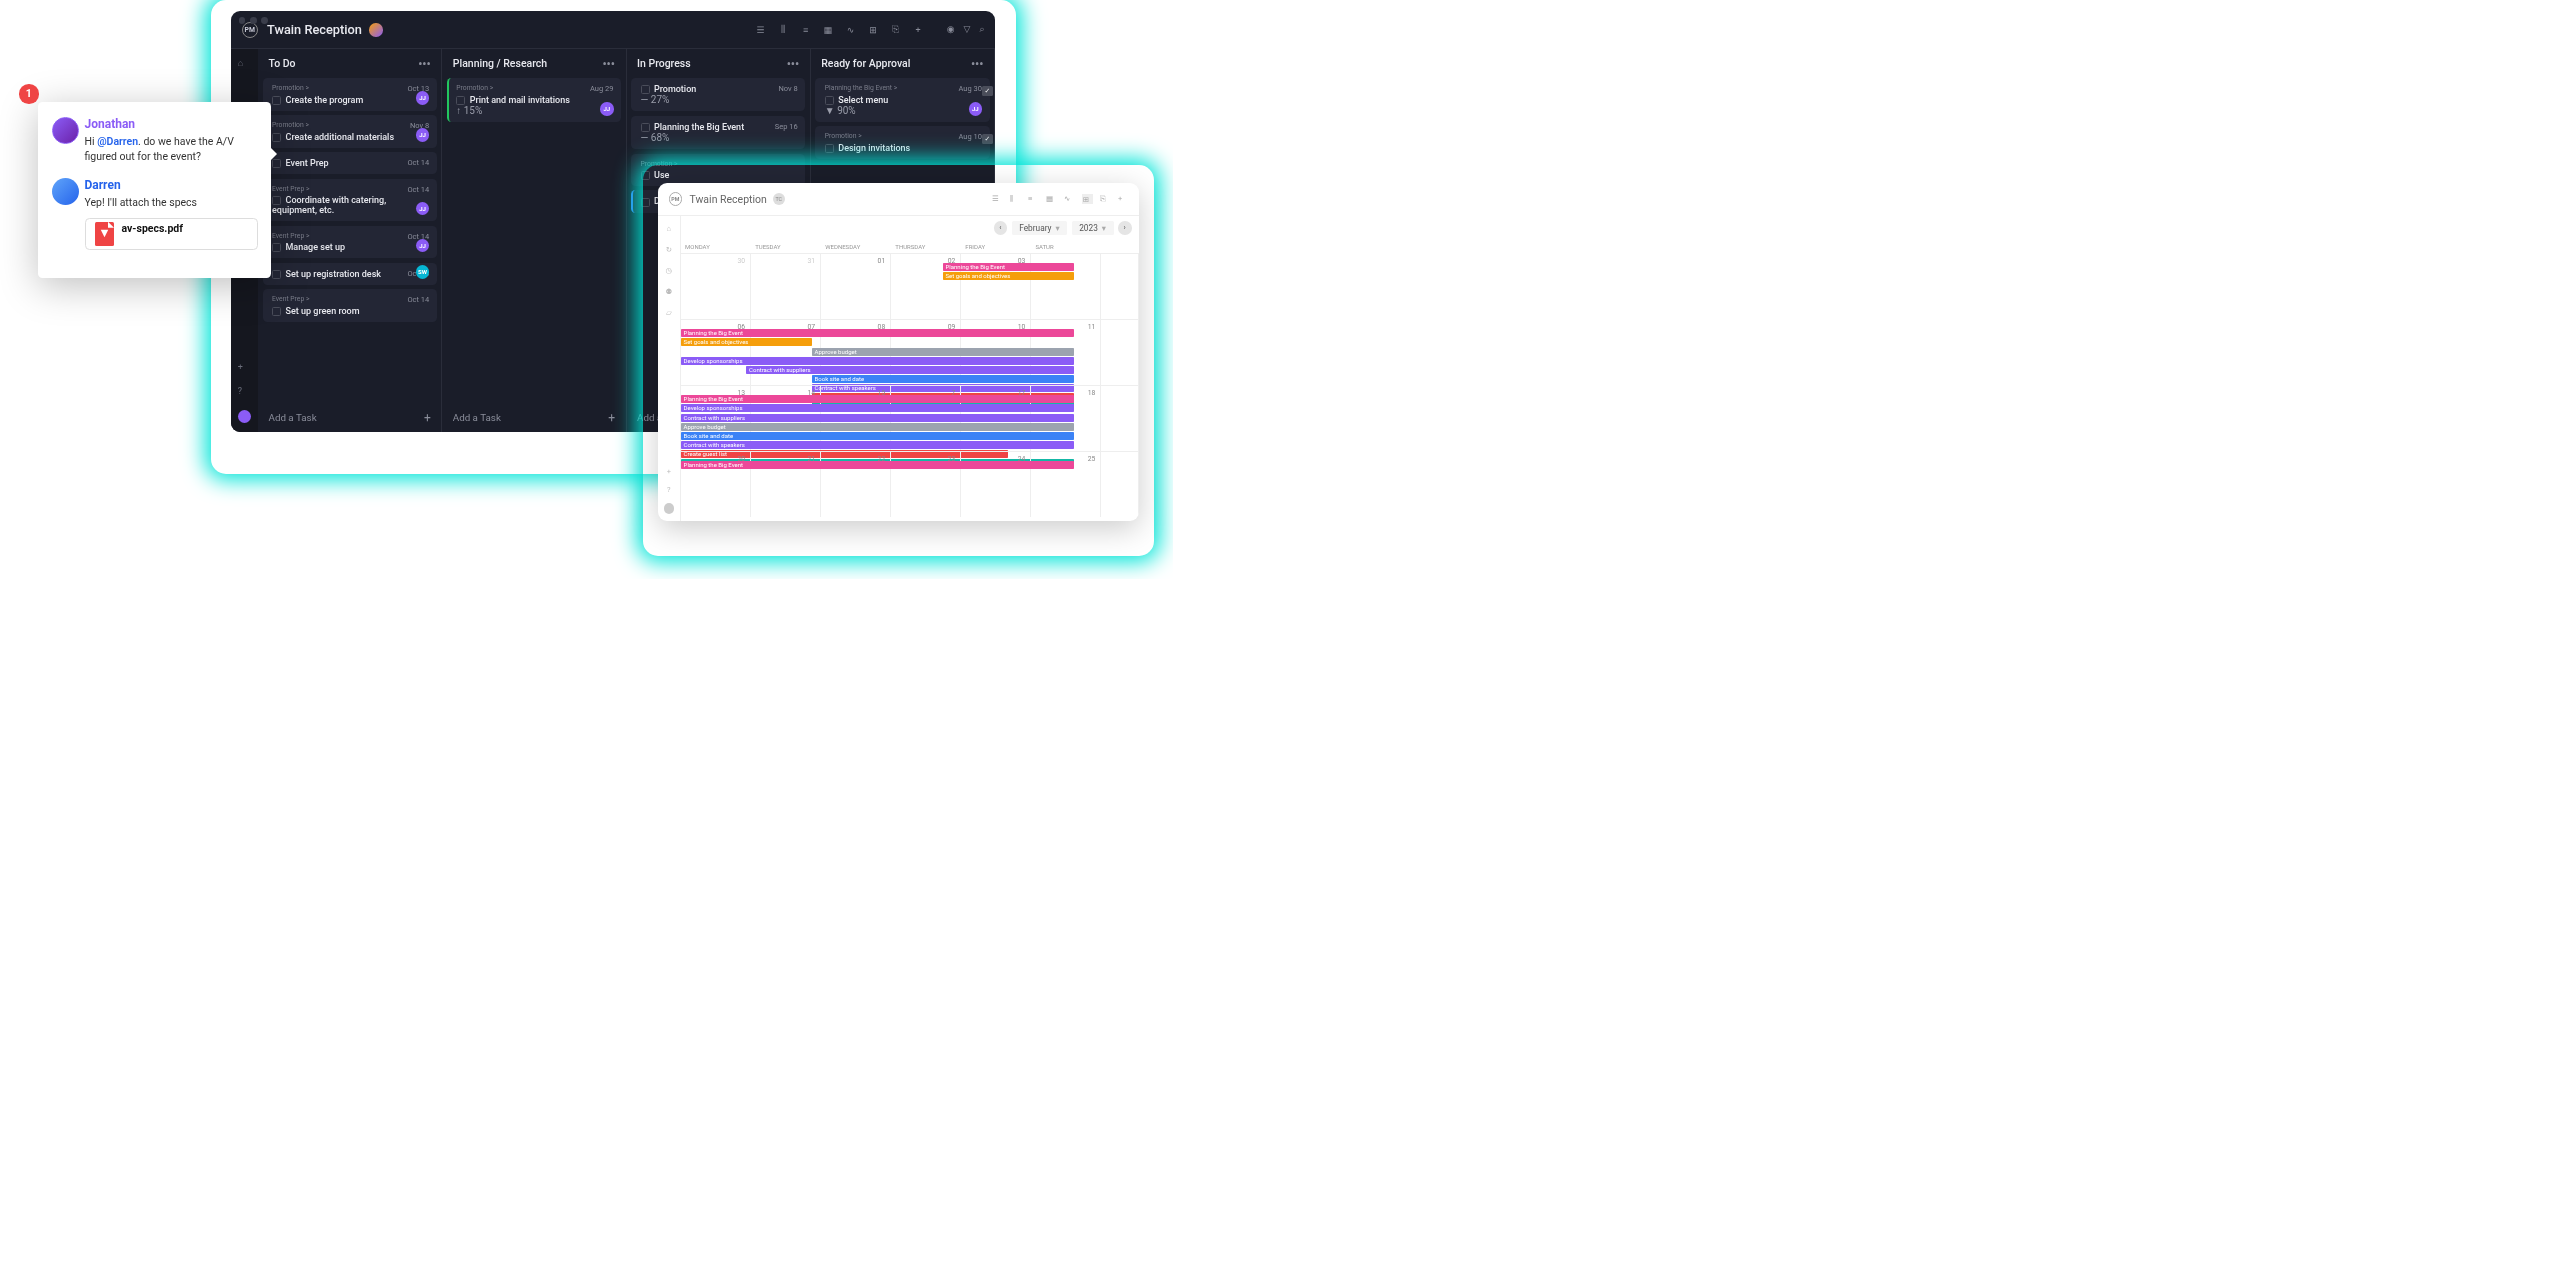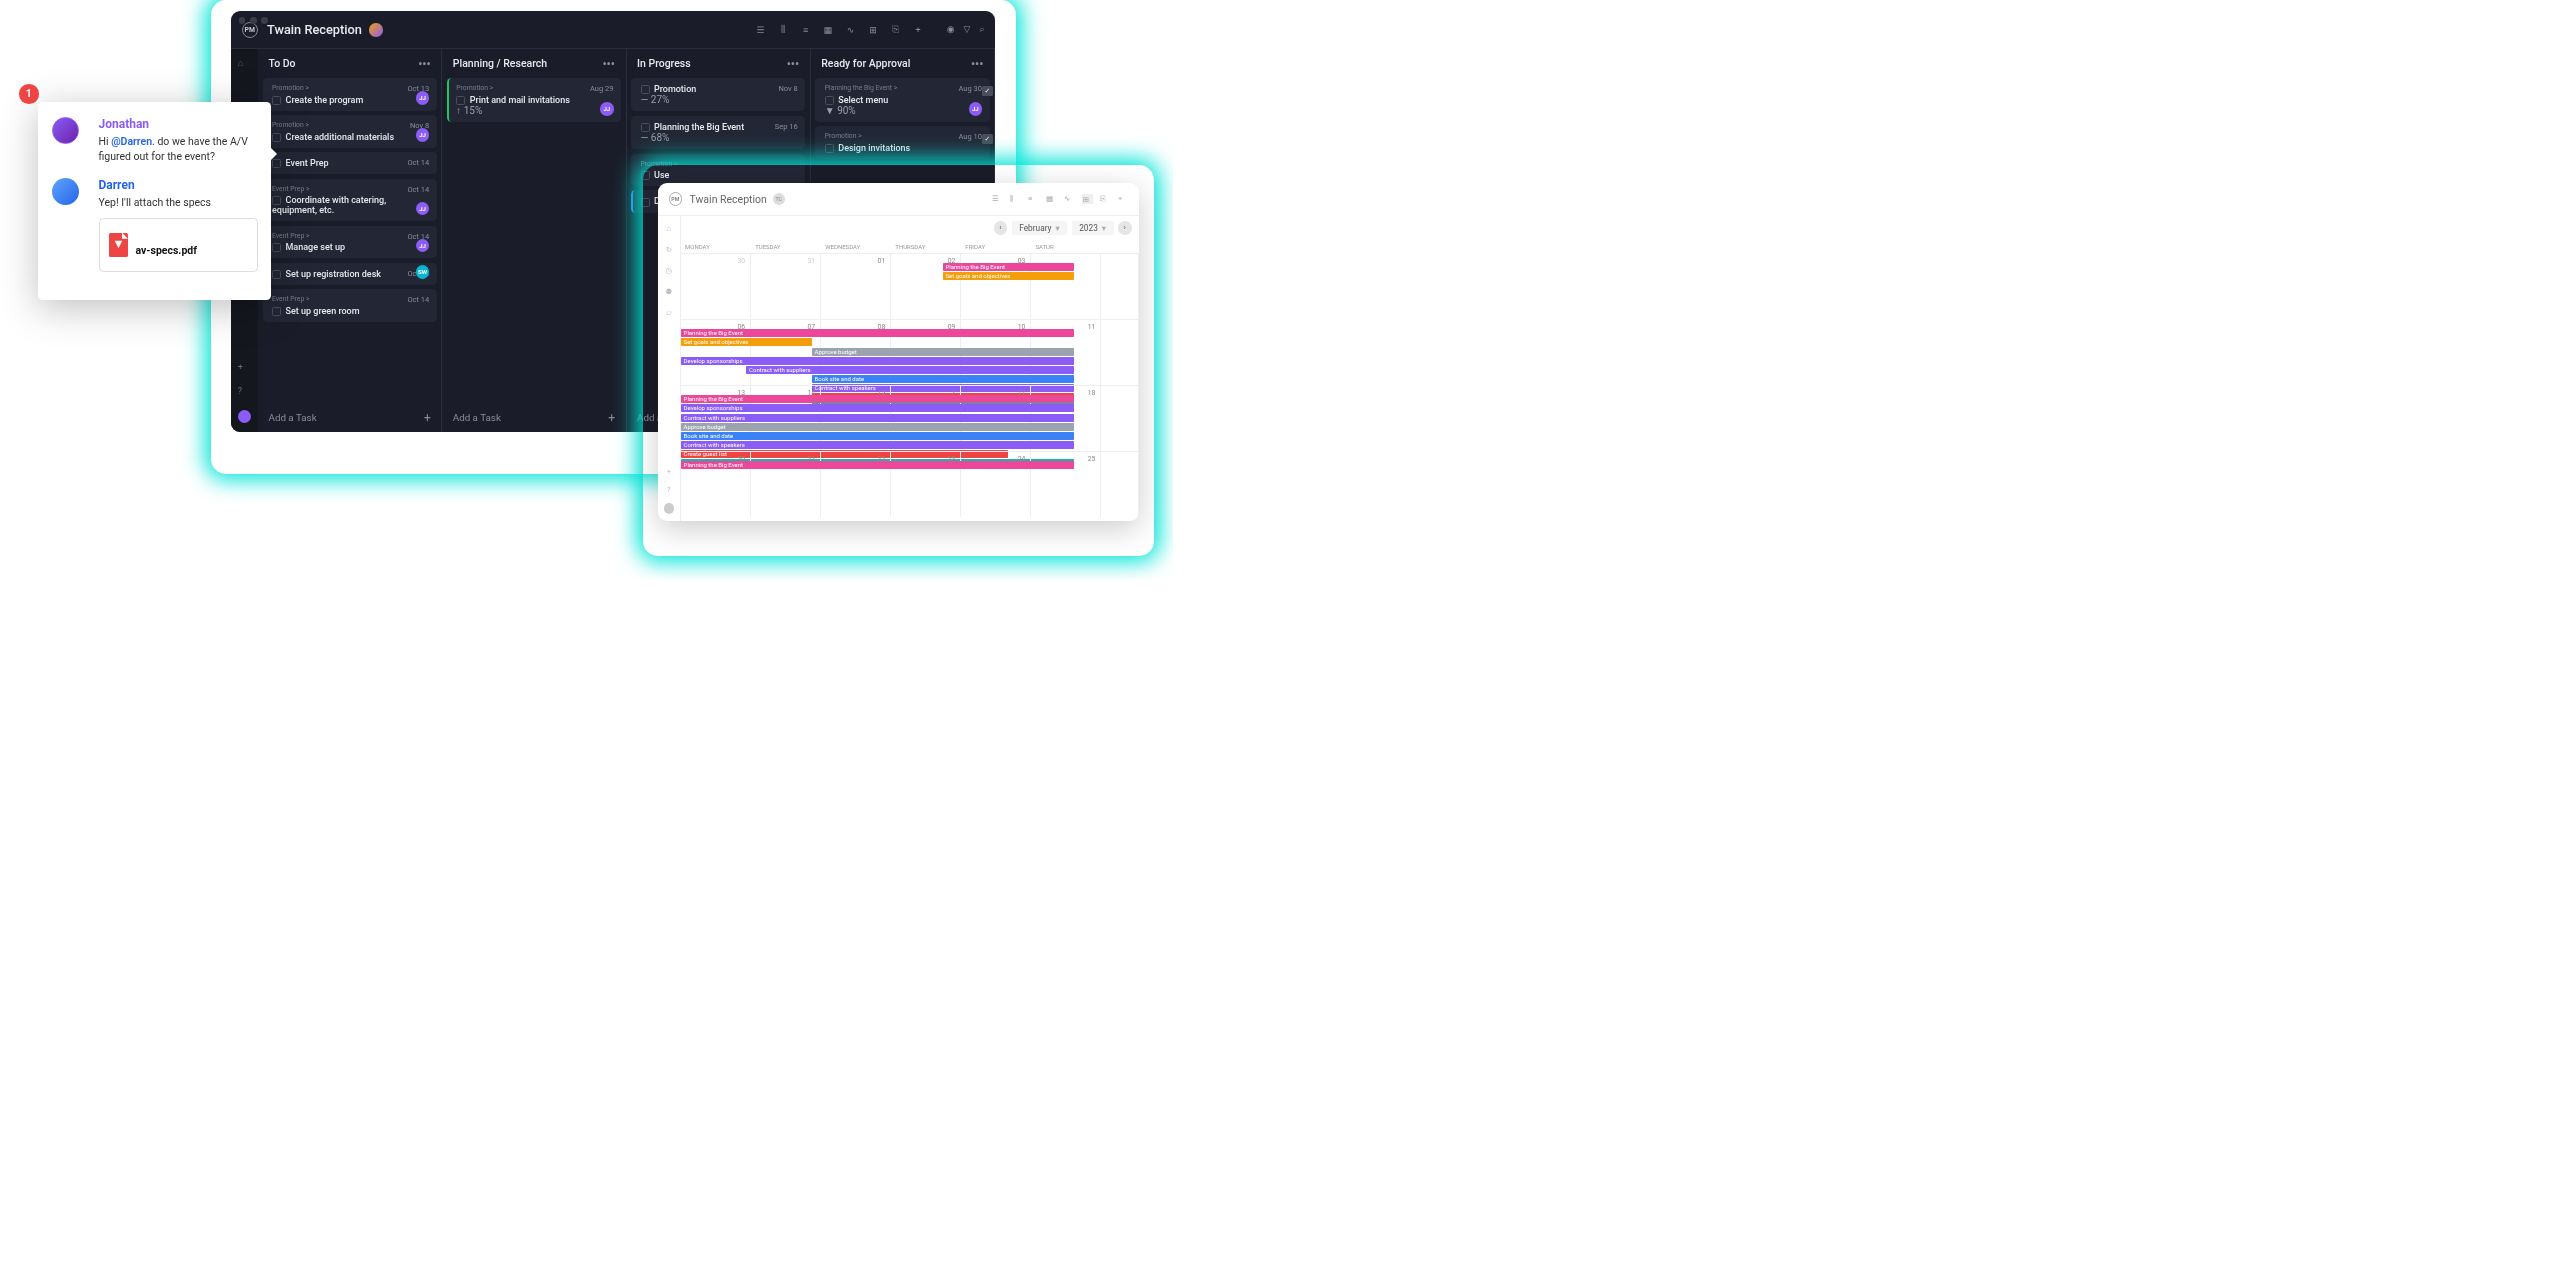--- a/index.html
+++ b/index.html
@@ -37,31 +37,31 @@
 .pct{font-size:10px;color:#9a9daa;display:flex;align-items:center;gap:2.3px}
 .chk{width:9px;height:9px;border:0.8px solid #4a4d5a;border-radius:1.5px;display:inline-block;margin-right:4.5px;vertical-align:middle}
 .addt{padding:7.5px 10.5px;font-size:9.8px;color:#8a8d9a;display:flex;align-items:center;justify-content:space-between;cursor:pointer}
 .plus{font-size:12px}
 .checked{width:10.5px;height:10.5px;background:#4a4d5a;border-radius:1.5px;position:absolute;right:-3px;top:7.5px;display:flex;align-items:center;justify-content:center;color:#fff;font-size:6.8px}
 
 
 .chat{position:absolute;left:38px;top:102px;width:233px;background:#fff;border-radius:4.5px;box-shadow:0 7.5px 38px rgba(0,0,0,.25);padding:15px 13.5px;z-index:10}
 .badge{position:absolute;left:19px;top:84px;width:19.5px;height:19.5px;background:#ef4444;border-radius:50%;color:#fff;font-size:10.5px;font-weight:700;display:flex;align-items:center;justify-content:center;z-index:11}
 .chat-tail{position:absolute;right:-6px;top:45px;width:0;height:0;border-top:7.5px solid transparent;border-bottom:7.5px solid transparent;border-left:7.5px solid #fff}
-.msg{display:flex;gap:20px;margin-bottom:13.5px}
+.msg{display:flex;gap:6px;margin-bottom:13.5px}
 .av{width:27px;height:27px;border-radius:50%;flex-shrink:0}
 .av.j{background:linear-gradient(135deg,#8b5cf6,#6b21a8);border:1.5px solid #8b5cf6}
 .av.d{background:linear-gradient(135deg,#60a5fa,#2563eb)}
 .msg-b{flex:1}
 .uname{font-size:12px;font-weight:700;margin-bottom:3px}
 .uname.p{color:#8b5cf6}
 .uname.b{color:#2563eb}
 .mtxt{font-size:10.5px;color:#333;line-height:1.45}
 .men{color:#2563eb;font-weight:600}
-.attach{border:0.8px solid #ddd;border-radius:4.5px;padding:14px 9px;display:flex;align-items:flex-end;gap:7.5px;margin-top:7.5px;cursor:pointer}
+.attach{border:0.8px solid #ddd;border-radius:4.5px;padding:3px 9px;display:flex;align-items:flex-start;gap:7.5px;margin-top:7.5px;cursor:pointer}
 .pdf-ic{width:19.5px;height:24px;background:#ef4444;border-radius:1.5px;position:relative;display:flex;align-items:center;justify-content:center;color:#fff}
 .pdf-ic:before{content:"";position:absolute;top:0;right:0;width:6px;height:6px;background:#fff;clip-path:polygon(0 0,100% 100%,0 100%)}
 .fname{font-size:10.5px;font-weight:700;color:#111}
 
 
 .cal-glow{position:absolute;left:643px;top:165px;width:511px;height:391px;border-radius:15px;box-shadow:0 0 22.6px 6px #00e5d8}
 .cal{position:absolute;left:658px;top:183px;width:481px;height:338px;background:#fff;border-radius:9px;overflow:hidden;font-size:7.5px;color:#555;box-shadow:0 7.5px 30px rgba(0,0,0,.2)}
 .cal-head{height:33px;display:flex;align-items:center;padding:0 10.5px;border-bottom:0.8px solid #eee}
 .cal-logo{width:13.5px;height:13.5px;border:1.5px solid #aaa;border-radius:50%;font-size:5.3px;display:flex;align-items:center;justify-content:center;font-weight:700;color:#888}
 .cal-title{margin-left:7.5px;font-size:10.5px;color:#666}

